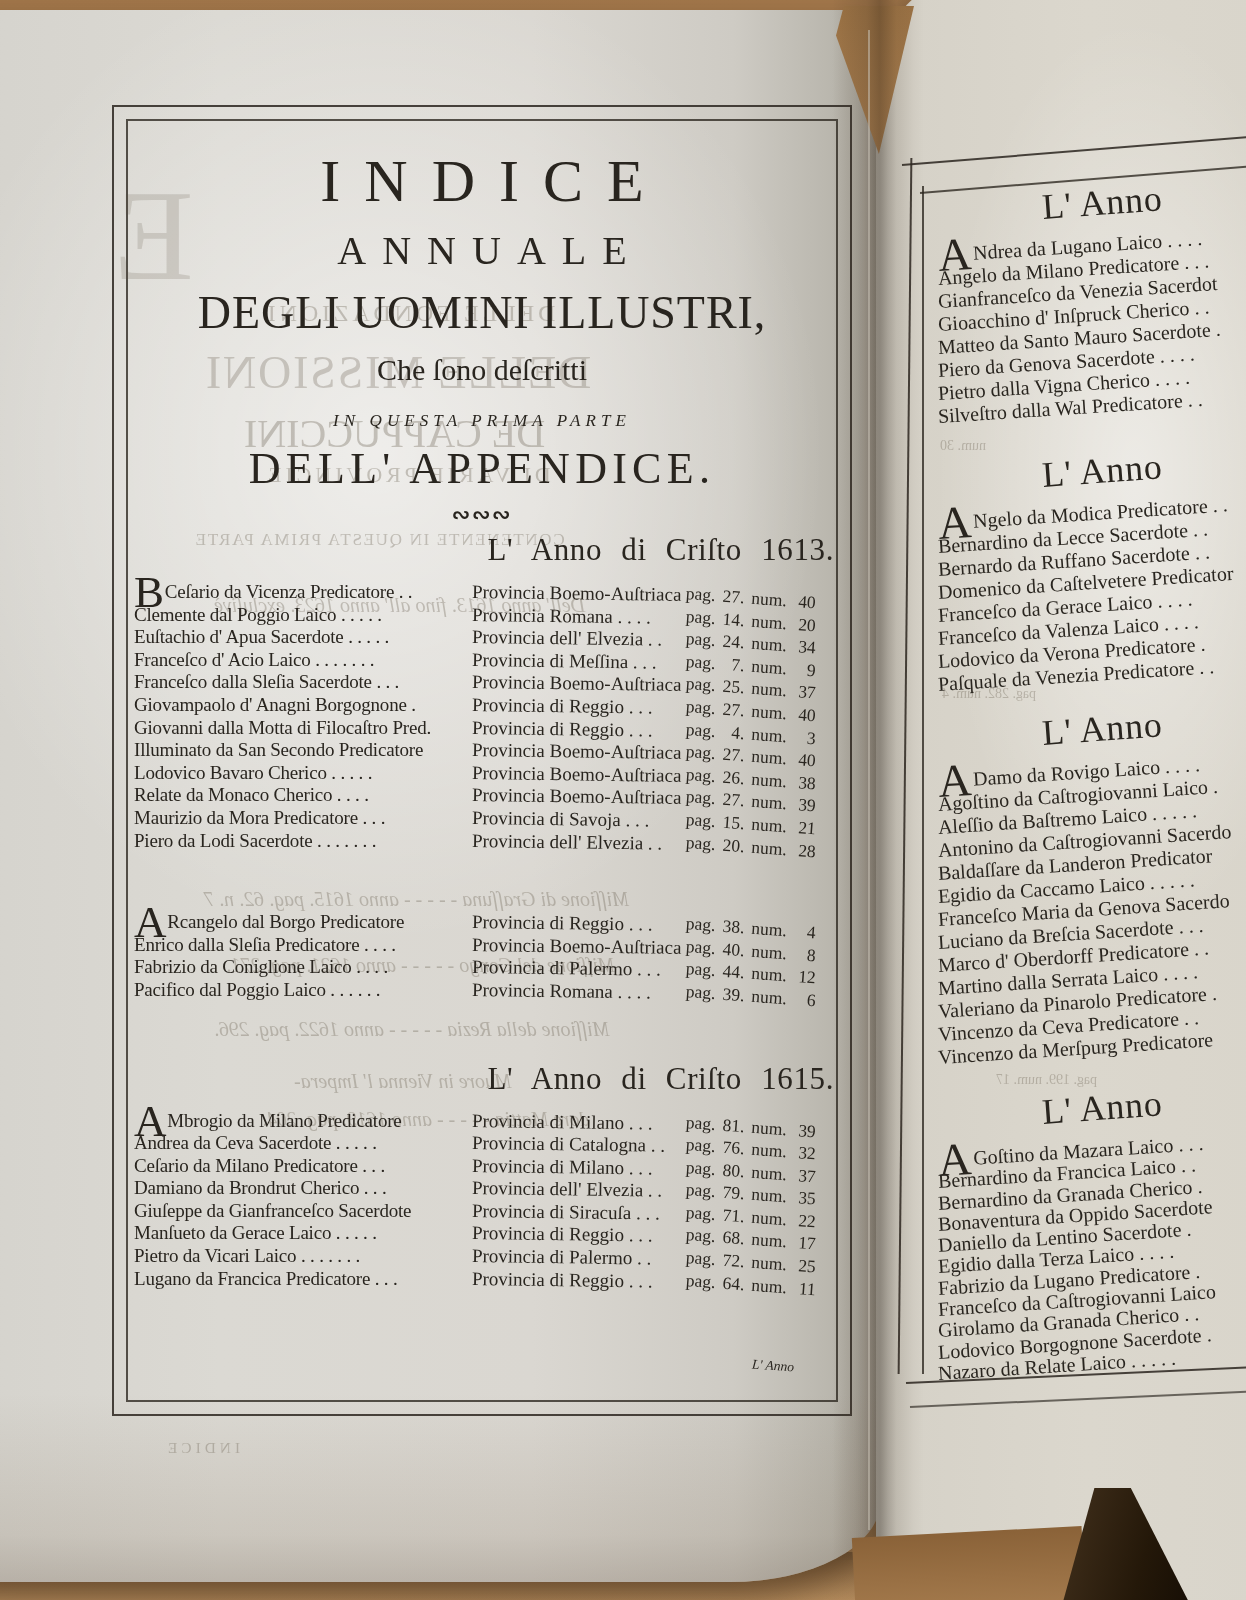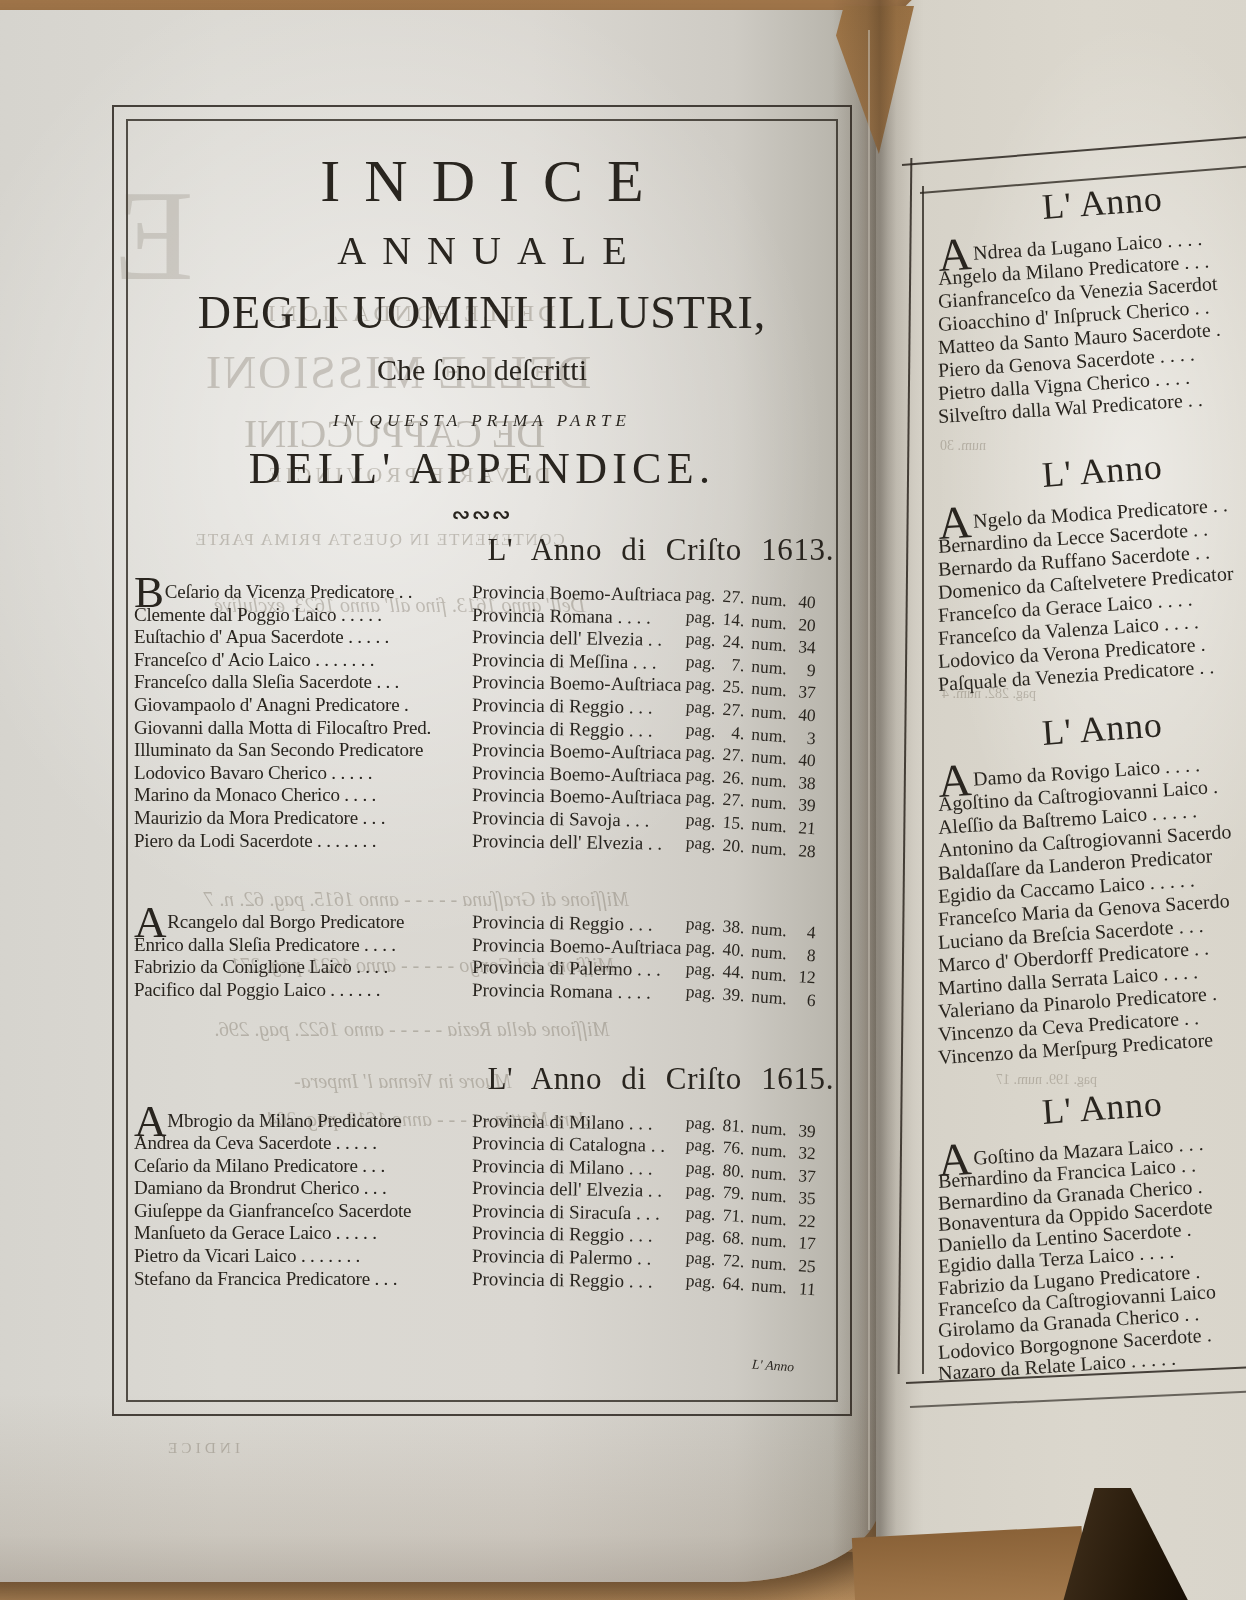--- a/index.html
+++ b/index.html
@@ -187,21 +187,21 @@
               <span class="nm"><span class="nm-rest">Franceſco dalla Sleſia Sacerdote . . .</span></span>
               <span class="pv">Provincia Boemo-Auſtriaca</span>
               <span class="ref">
                 <span class="lbl">pag.</span>
                 <span class="v">25.</span>
                 <span class="lbl">num.</span>
                 <span class="v">37</span>
               </span>
             </div>
             <div class="row">
-              <span class="nm"><span class="nm-rest">Giovampaolo d' Anagni Predicatore .</span></span>
+              <span class="nm"><span class="nm-rest">Giovampaolo d' Anagni Borgognone .</span></span>
               <span class="pv">Provincia di Reggio . . .</span>
               <span class="ref">
                 <span class="lbl">pag.</span>
                 <span class="v">27.</span>
                 <span class="lbl">num.</span>
                 <span class="v">40</span>
               </span>
             </div>
             <div class="row">
               <span class="nm"><span class="nm-rest">Giovanni dalla Motta di Filocaſtro Pred.</span></span>
@@ -227,21 +227,21 @@
               <span class="nm"><span class="nm-rest">Lodovico Bavaro Cherico . . . . .</span></span>
               <span class="pv">Provincia Boemo-Auſtriaca</span>
               <span class="ref">
                 <span class="lbl">pag.</span>
                 <span class="v">26.</span>
                 <span class="lbl">num.</span>
                 <span class="v">38</span>
               </span>
             </div>
             <div class="row">
-              <span class="nm"><span class="nm-rest">Marino da Monaco Cherico . . . .</span></span>
+              <span class="nm"><span class="nm-rest">Relate da Monaco Cherico . . . .</span></span>
               <span class="pv">Provincia Boemo-Auſtriaca</span>
               <span class="ref">
                 <span class="lbl">pag.</span>
                 <span class="v">27.</span>
                 <span class="lbl">num.</span>
                 <span class="v">39</span>
               </span>
             </div>
             <div class="row">
               <span class="nm"><span class="nm-rest">Maurizio da Mora Predicatore . . .</span></span>
@@ -376,21 +376,21 @@
               <span class="nm"><span class="nm-rest">Pietro da Vicari Laico . . . . . . .</span></span>
               <span class="pv">Provincia di Palermo . .</span>
               <span class="ref">
                 <span class="lbl">pag.</span>
                 <span class="v">72.</span>
                 <span class="lbl">num.</span>
                 <span class="v">25</span>
               </span>
             </div>
             <div class="row">
-              <span class="nm"><span class="nm-rest">Stefano da Francica Predicatore . . .</span></span>
+              <span class="nm"><span class="nm-rest">Lugano da Francica Predicatore . . .</span></span>
               <span class="pv">Provincia di Reggio . . .</span>
               <span class="ref">
                 <span class="lbl">pag.</span>
                 <span class="v">64.</span>
                 <span class="lbl">num.</span>
                 <span class="v">11</span>
               </span>
             </div>
           </div>
         </div>

